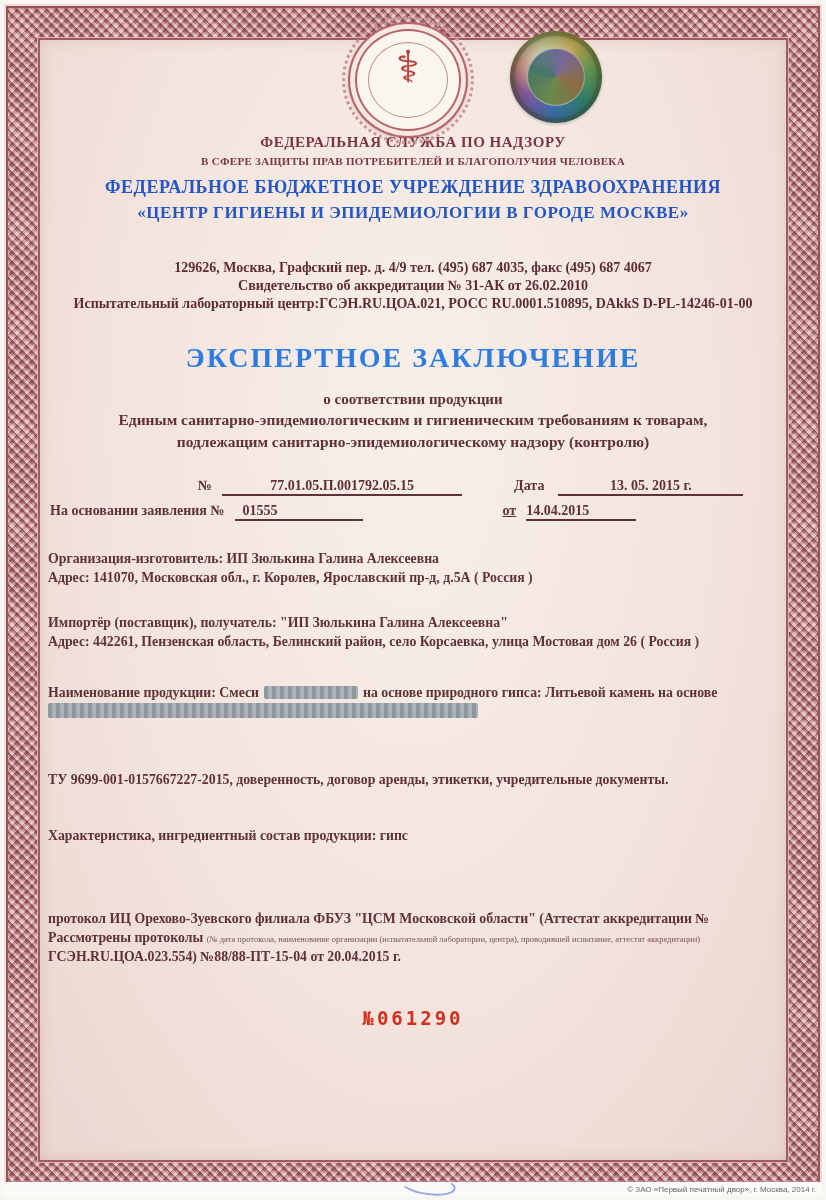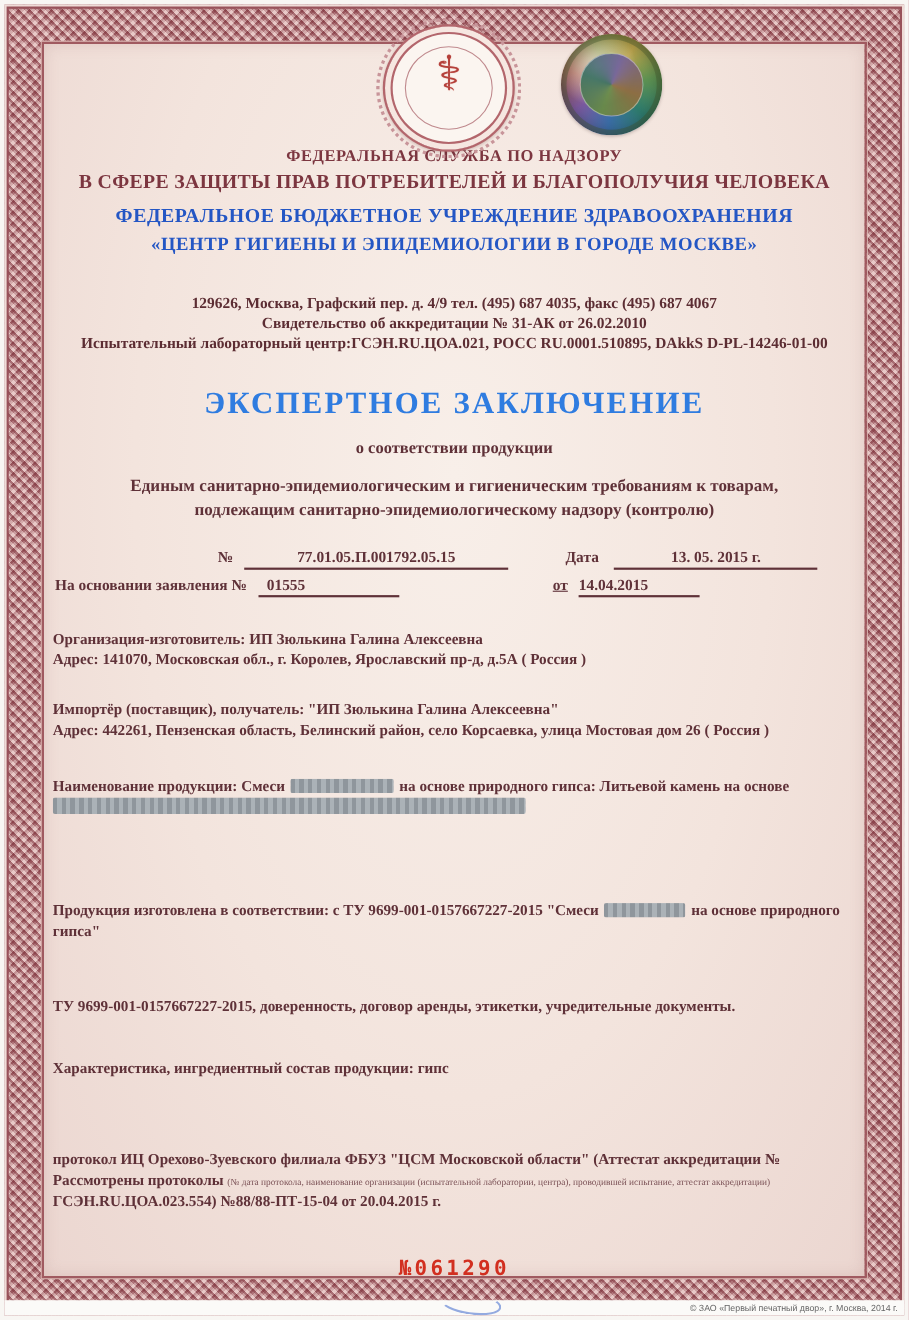--- a/index.html
+++ b/index.html
@@ -58,27 +58,27 @@
     z-index:5;
   }
   .seal-right::after{
     content:""; position:absolute; inset:17px; border-radius:50%;
     background: conic-gradient(from 200deg, #6d8f3c, #2f6e5e, #6a5a9e, #9a6a3f, #6d8f3c);
     border:1px solid rgba(255,255,255,.45);
     opacity:.85;
   }
   
   .fed1{margin:0; padding-top:94px; font-size:15px; font-weight:700; color:#7c3640; letter-spacing:.5px;}
-  .fed2{margin-top:4px; font-size:18px; font-weight:700; color:#7c3640; letter-spacing:.3px;}
+  .fed2{margin-top:4px; font-size:11px; font-weight:700; color:#7c3640; letter-spacing:.3px;}
   .blue1{margin-top:10px; font-size:18px; font-weight:700; color:#2456c4; letter-spacing:.5px;}
   .blue2{margin-top:5px; font-size:17px; font-weight:700; color:#2456c4; letter-spacing:.5px;}
   .addr{margin-top:36px; font-size:14px; font-weight:700; line-height:18px; color:#5c2d33;}
   .doc-title{margin-top:29px; font-size:28px; font-weight:700; color:#2f7ce0; letter-spacing:2px;}
   .sub1{margin-top:17px; font-size:15px; font-weight:700;}
-  .sub2{margin-top:16px; font-size:15.5px; font-weight:700;}
+  .sub2{margin-top:3px; font-size:15.5px; font-weight:700;}
   .sub3{margin-top:4px; font-size:15.5px; font-weight:700;}
   .num-row{margin-top:27px; display:flex; align-items:baseline; padding-left:150px; font-size:14px; font-weight:700; text-align:left;}
   .num-row .uline{border-bottom:2px solid #5f3138;}
   .u-number{display:inline-block; width:240px; text-align:center; margin-left:10px;}
   .u-date{display:inline-block; width:185px; text-align:center; margin-left:14px;}
   .lbl-date{margin-left:52px;}
   .app-row{margin-top:7px; display:flex; align-items:baseline; font-size:14px; font-weight:700; text-align:left; padding-left:2px;}
   .u-app{display:inline-block; width:120px; border-bottom:2px solid #5f3138; margin-left:10px; padding-left:8px;}
   .lbl-from{margin-left:140px;text-decoration:underline;}
   .u-from{display:inline-block; width:110px; border-bottom:2px solid #5f3138; margin-left:10px;}
@@ -168,26 +168,20 @@
 
     <div class="para mt-prod">
       <div>
         <span>Наименование продукции:  Смеси</span><span class="redact r1"></span><span>на основе природного гипса: Литьевой камень на основе</span>
       </div>
       <div>
         <span class="redact r2"></span>
       </div>
     </div>
 
-    <div class="para mt-accord">
-      <div>
-        <span>Продукция изготовлена в соответствии: с ТУ 9699-001-0157667227-2015 "Смеси</span><span class="redact r3"></span><span>на основе природного</span>
-      </div>
-      <div>гипса"</div>
-    </div>
 
     <div class="para mt-docs">
       <div>ТУ 9699-001-0157667227-2015, доверенность, договор аренды, этикетки, учредительные документы.</div>
     </div>
 
     <div class="para mt-char">Характеристика, ингредиентный состав продукции:  гипс</div>
 
     <div class="para mt-prot">
       <div>протокол ИЦ Орехово-Зуевского филиала ФБУЗ "ЦСМ Московской области" (Аттестат аккредитации №</div>
       <div>

